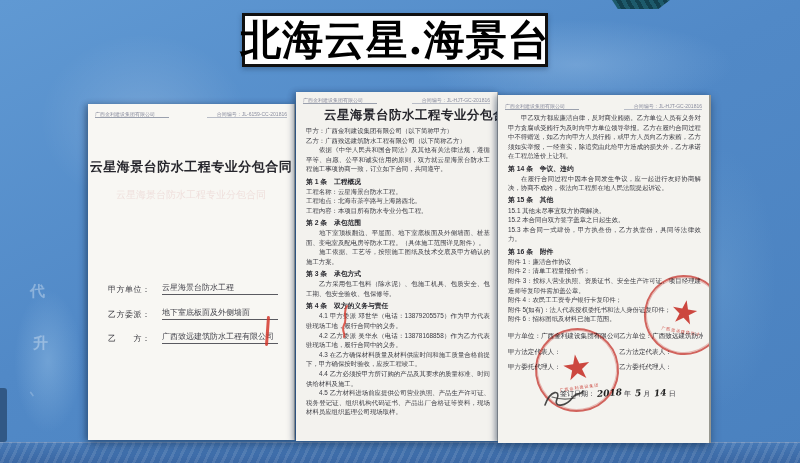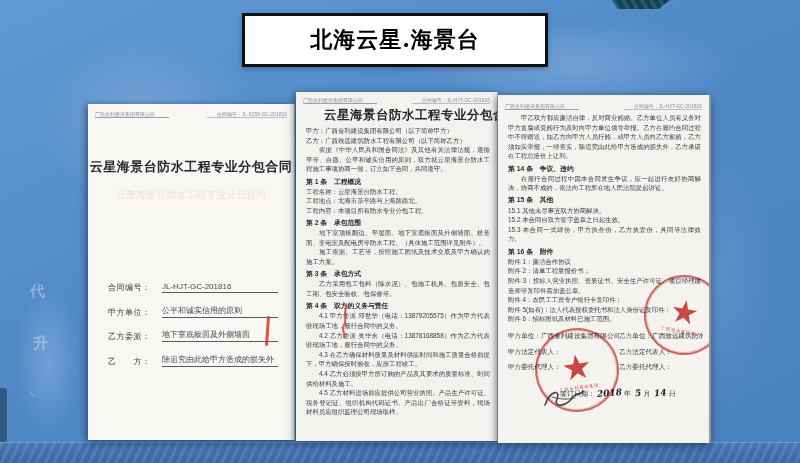--- a/index.html
+++ b/index.html
@@ -30,21 +30,21 @@
   .wm1{left:30px;top:282px;}
   .wm2{left:33px;top:334px;}
   .wm3{left:27px;top:388px;font-size:11px;opacity:.7;}
 
   
   .banner{
     position:absolute;left:242px;top:13px;width:306px;height:54px;background:#ffffff;
     border:3px solid #101010;box-sizing:border-box;display:flex;align-items:center;justify-content:center;
     box-shadow:0 2px 5px rgba(20,40,70,.35);
   }
-  .banner-text{font-family:"DejaVu Serif","Liberation Serif",serif;font-size:22px;font-weight:600;color:#000;letter-spacing:1px;white-space:nowrap;}
+  .banner-text{font-family:"DejaVu Serif","Liberation Serif",serif;font-size:41px;font-weight:600;color:#000;letter-spacing:1px;white-space:nowrap;}
 
   
   .page{
     position:absolute;background:#f6f5f1;box-shadow:0 4px 9px rgba(15,35,65,.45), -3px 0 5px rgba(15,35,65,.25);
     overflow:hidden;color:#34343a;box-sizing:border-box;
   }
   .page-left{left:88px;top:104px;width:207px;height:336px;z-index:1;background:#f8f7f3;border-right:1px solid #b9b9b4;}
   .page-mid{left:296px;top:92px;width:202px;height:349px;z-index:2;background:#f3f2ee;border-right:1px solid #b4b4af;}
   .page-right{left:498px;top:95px;width:213px;height:348px;z-index:3;background:#f4f3ef;border-right:2px solid #97978f;}
 
@@ -114,39 +114,35 @@
 
   <div class="page page-left">
     <div class="page-header">
       <span class="hl">广西金利建设集团有限公司</span>
       <span class="hr">合同编号：JL-6159-CC-201816</span>
     </div>
     <div class="cover-title">云星海景台防水工程专业分包合同</div>
     <div class="ghost-line">云星海景台防水工程专业分包合同</div>
     <div class="fields">
 
-        <div class="frow">
-          <span class="flabel">合同编号：</span>
-          <span class="fvalue">JL-HJT-GC-201816</span>
-        </div>
 
         <div class="frow">
           <span class="flabel">甲方单位：</span>
-          <span class="fvalue">公平和诚实信用的原则</span>
+          <span class="fvalue">云星海景台防水工程</span>
         </div>
 
         <div class="frow">
           <span class="flabel">乙方委派：</span>
           <span class="fvalue">地下室底板面及外侧墙面</span>
         </div>
 
 
         <div class="frow">
           <span class="flabel">乙　　方：</span>
-          <span class="fvalue">除追究由此给甲方造成的损失外</span>
+          <span class="fvalue">广西致远建筑防水工程有限公司</span>
         </div>
       </div>
     <div class="redmark redmark-cover"></div>
   </div>
 
   <div class="page page-mid">
     <div class="page-header">
       <span class="hl">广西金利建设集团有限公司</span>
       <span class="hr">合同编号：JL-HJT-GC-201816</span>
     </div>

